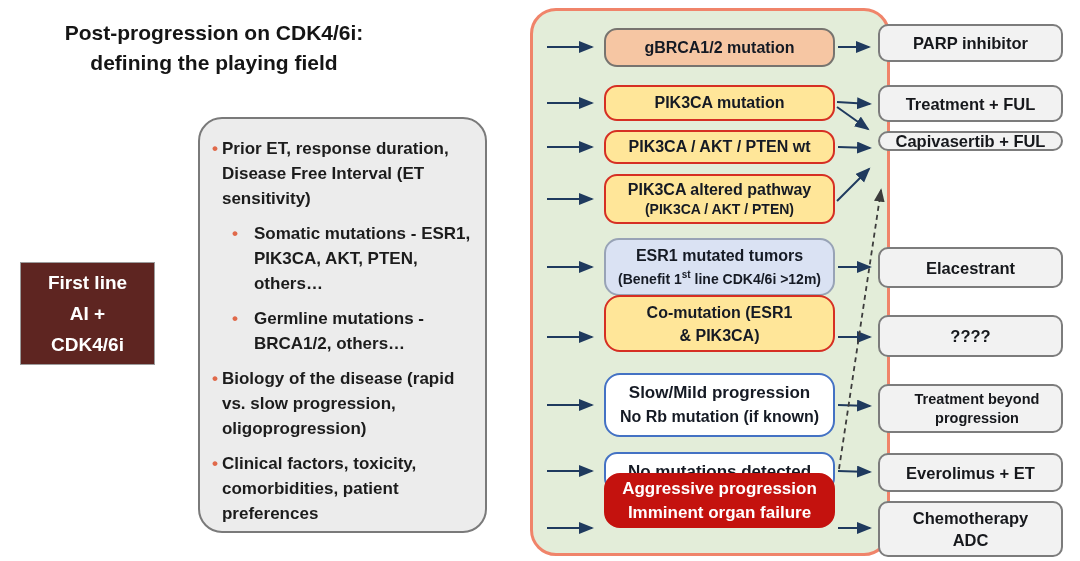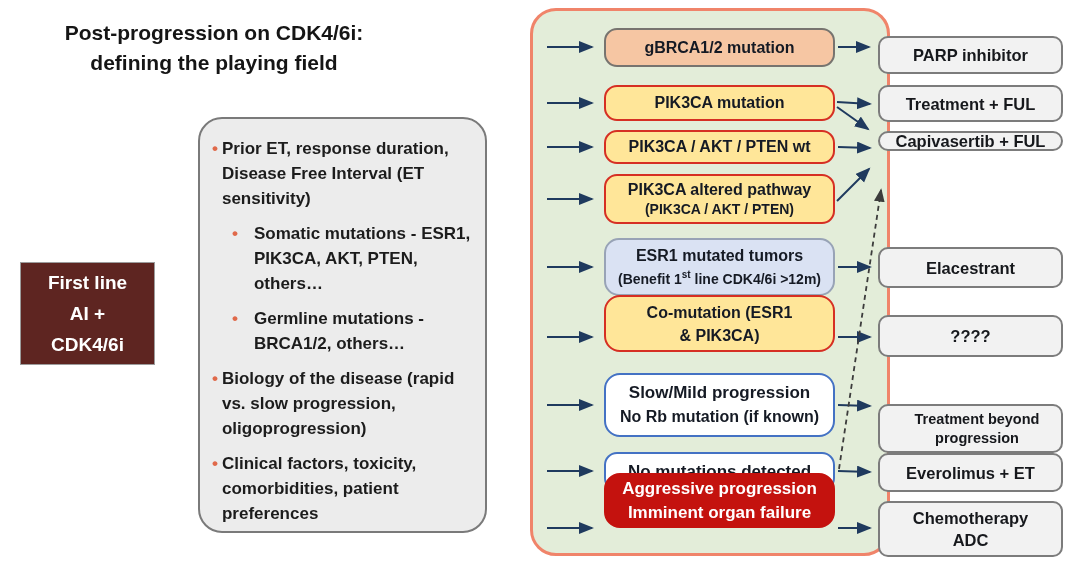--- a/index.html
+++ b/index.html
@@ -144,36 +144,36 @@
     <div>No Rb mutation (if known)</div>
   </div>
   <div class="node white" style="top:452px;height:39px;font-size:17px;">
     <div>No mutations detected</div>
   </div>
   <div class="node red" style="top:473px;height:55px;line-height:24px;font-size:17px;">
     <div>Aggressive progression</div>
     <div>Imminent organ failure</div>
   </div>
 
-  <div class="treat" style="top:36px;height:38px;">
+  <div class="treat" style="top:24px;height:38px;">
     <div>PARP inhibitor</div>
   </div>
   <div class="treat" style="top:85px;height:37px;">
     <div>Treatment + FUL</div>
   </div>
   <div class="treat" style="top:131px;height:20px;">
     <div>Capivasertib + FUL</div>
   </div>
   <div class="treat" style="top:247px;height:41px;">
     <div>Elacestrant</div>
   </div>
   <div class="treat" style="top:315px;height:42px;">
     <div>????</div>
   </div>
-  <div class="treat small" style="top:404px;height:49px;padding-left:13px;">
+  <div class="treat small" style="top:384px;height:49px;padding-left:13px;">
     <div>Treatment beyond</div>
     <div>progression</div>
   </div>
   <div class="treat" style="top:453px;height:39px;">
     <div>Everolimus + ET</div>
   </div>
   <div class="treat" style="top:501px;height:56px;line-height:22px;">
     <div>Chemotherapy</div>
     <div>ADC</div>
   </div>

